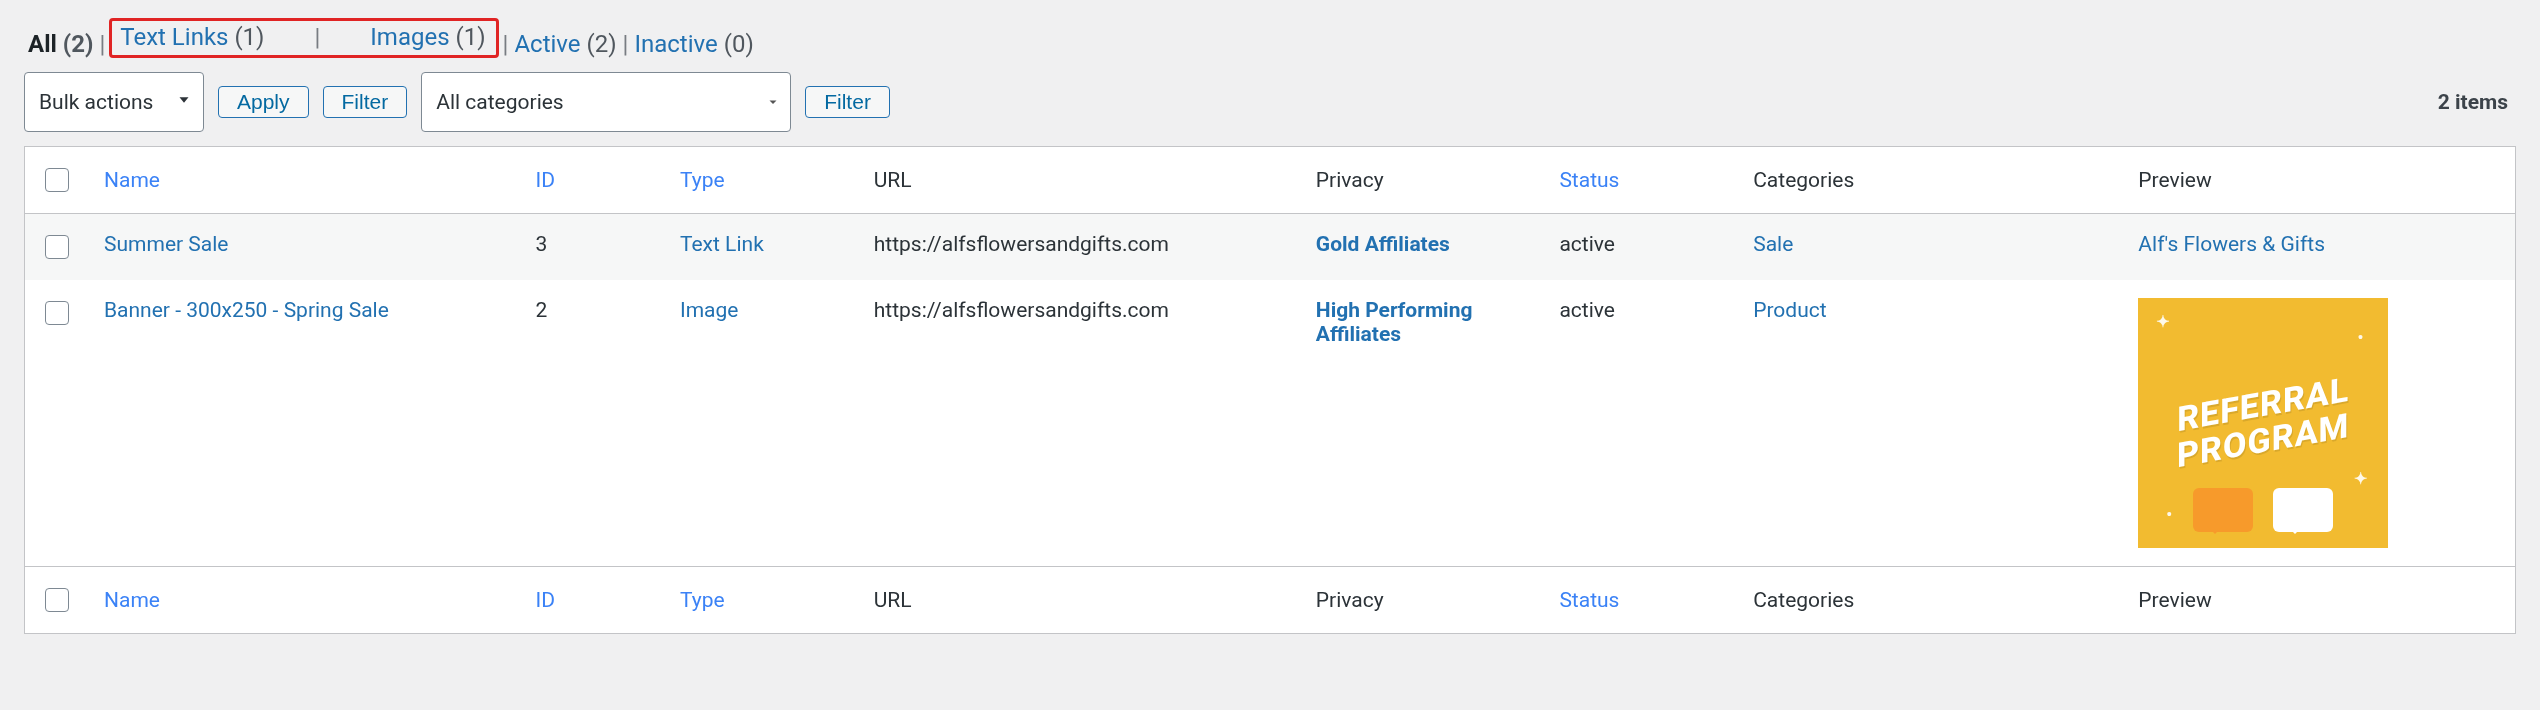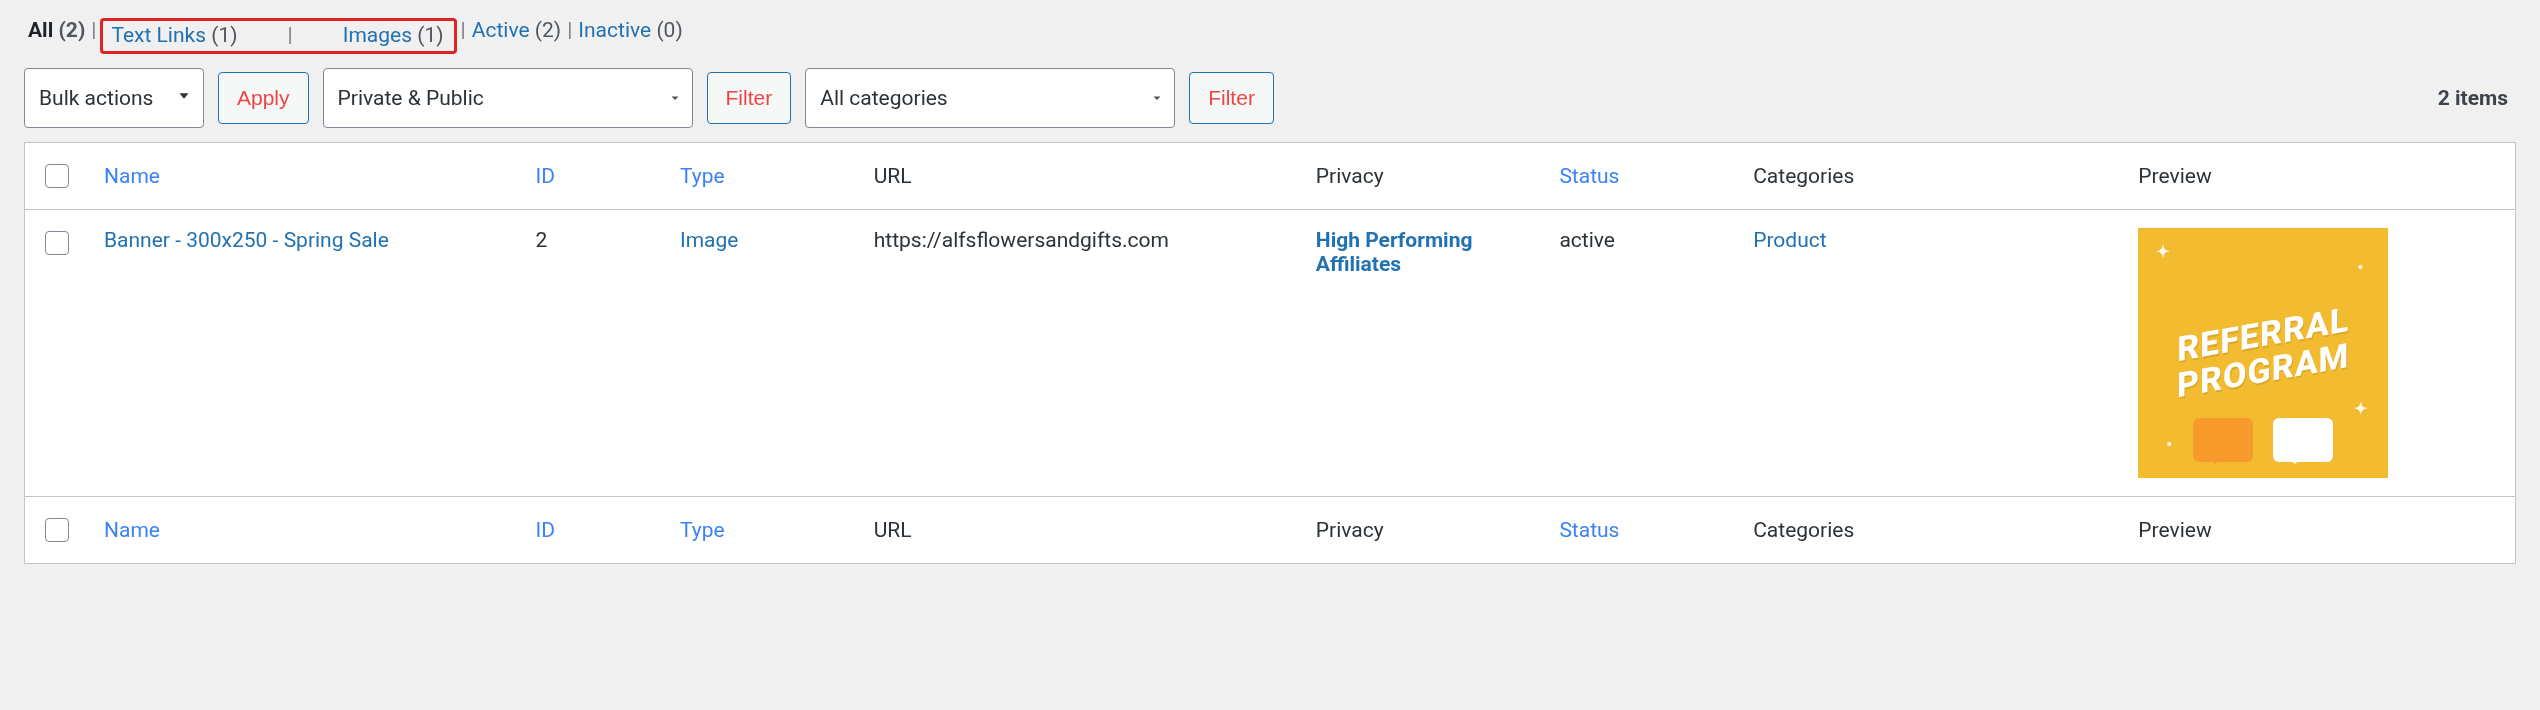--- a/index.html
+++ b/index.html
@@ -7,21 +7,21 @@
     margin: 0;
     font-family: -apple-system, BlinkMacSystemFont, "Segoe UI", Roboto, Helvetica, Arial, sans-serif;
     background: #f0f0f1;
     color: #2c3338;
     font-size: 21px;
   }
   a, .link { color: #2271b1; text-decoration: none; }
   .wrap { padding: 8px 24px 24px 24px; }
 
   
-  .subsubsub { margin: 10px 2px 14px 2px; font-size: 21px; display:flex; align-items:flex-start; flex-wrap:wrap;}
+  .subsubsub { margin: 10px 2px 14px 2px; font-size: 24px; display:flex; align-items:flex-end; flex-wrap:wrap;}
   .subsubsub .item { padding: 0 2px; }
   .subsubsub .current { font-weight:700; color:#1d2327; }
   .subsubsub .count { color:#50575e; }
   .subsubsub .sep { color:#787c82; padding:0 4px; }
   .highlight-box {
     border: 3px solid #e02424;
     padding: 2px 8px 4px 6px;
     border-radius: 4px;
     display:inline-flex;
     align-items:center;
@@ -41,24 +41,24 @@
     position:relative;
     display:flex;
     align-items:center;
   }
   .select .caret {
     position:absolute; right:10px; top:50%; transform:translateY(-50%);
     color:#2c3338;
     pointer-events:none;
   }
   .btn {
-    height:52px;
+    height:32px;
     padding:0 18px;
     border:1px solid #2271b1;
-    color:#ef4444;
+    color:#0369a1;
     background:#f6f7f7;
     border-radius:4px;
     font-size:21px;
     display:flex;
     align-items:center;
     cursor:pointer;
   }
   .items-count { margin-left:auto; color:#3c434a; font-size:21px; padding-right:8px;font-weight:bold;}
 
   
@@ -142,28 +142,20 @@
     <div class="select" style="min-width:180px;">
       <span>Bulk actions</span>
       <span class="caret">
         <svg width="18" height="18" viewBox="0 0 20 20">
             <path fill="currentColor" d="M5 7l5 6 5-6z"></path>
           </svg>
       </span>
     </div>
     <button class="btn">Apply</button>
 
-    <div class="select" style="min-width:370px;">
-      <span>Private &amp; Public</span>
-      <span class="caret">
-        <svg width="14" height="14" viewBox="0 0 20 20">
-            <path fill="#555" d="M5 8l5 5 5-5z"></path>
-          </svg>
-      </span>
-    </div>
     <button class="btn">Filter</button>
 
     <div class="select" style="min-width:370px;">
       <span>All categories</span>
       <span class="caret">
         <svg width="14" height="14" viewBox="0 0 20 20">
             <path fill="#555" d="M5 8l5 5 5-5z"></path>
           </svg>
       </span>
     </div>
@@ -192,20 +184,31 @@
         <th><a href="#">Type</a></th>
         <th class="nolink">URL</th>
         <th class="nolink">Privacy</th>
         <th><a href="#">Status</a></th>
         <th class="nolink">Categories</th>
         <th class="nolink">Preview</th>
       </tr>
     </thead>
 
     <tbody>
+      <tr class="striped">
+        <td class="check-col"><input type="checkbox" style=""></td>
+        <td><a href="#">Summer Sale</a></td>
+        <td>3</td>
+        <td><a href="#">Text Link</a></td>
+        <td>https://alfsflowersandgifts.com</td>
+        <td><a href="#" class="bold-link">Gold Affiliates</a></td>
+        <td>active</td>
+        <td><a href="#">Sale</a></td>
+        <td><a href="#">Alf's Flowers &amp; Gifts</a></td>
+      </tr>
 
       <tr>
         <td class="check-col"><input type="checkbox" style=""></td>
         <td><a href="#">Banner - 300x250 - Spring Sale</a></td>
         <td>2</td>
         <td><a href="#">Image</a></td>
         <td>https://alfsflowersandgifts.com</td>
         <td><a href="#" class="bold-link">High Performing Affiliates</a></td>
         <td>active</td>
         <td><a href="#">Product</a></td>

